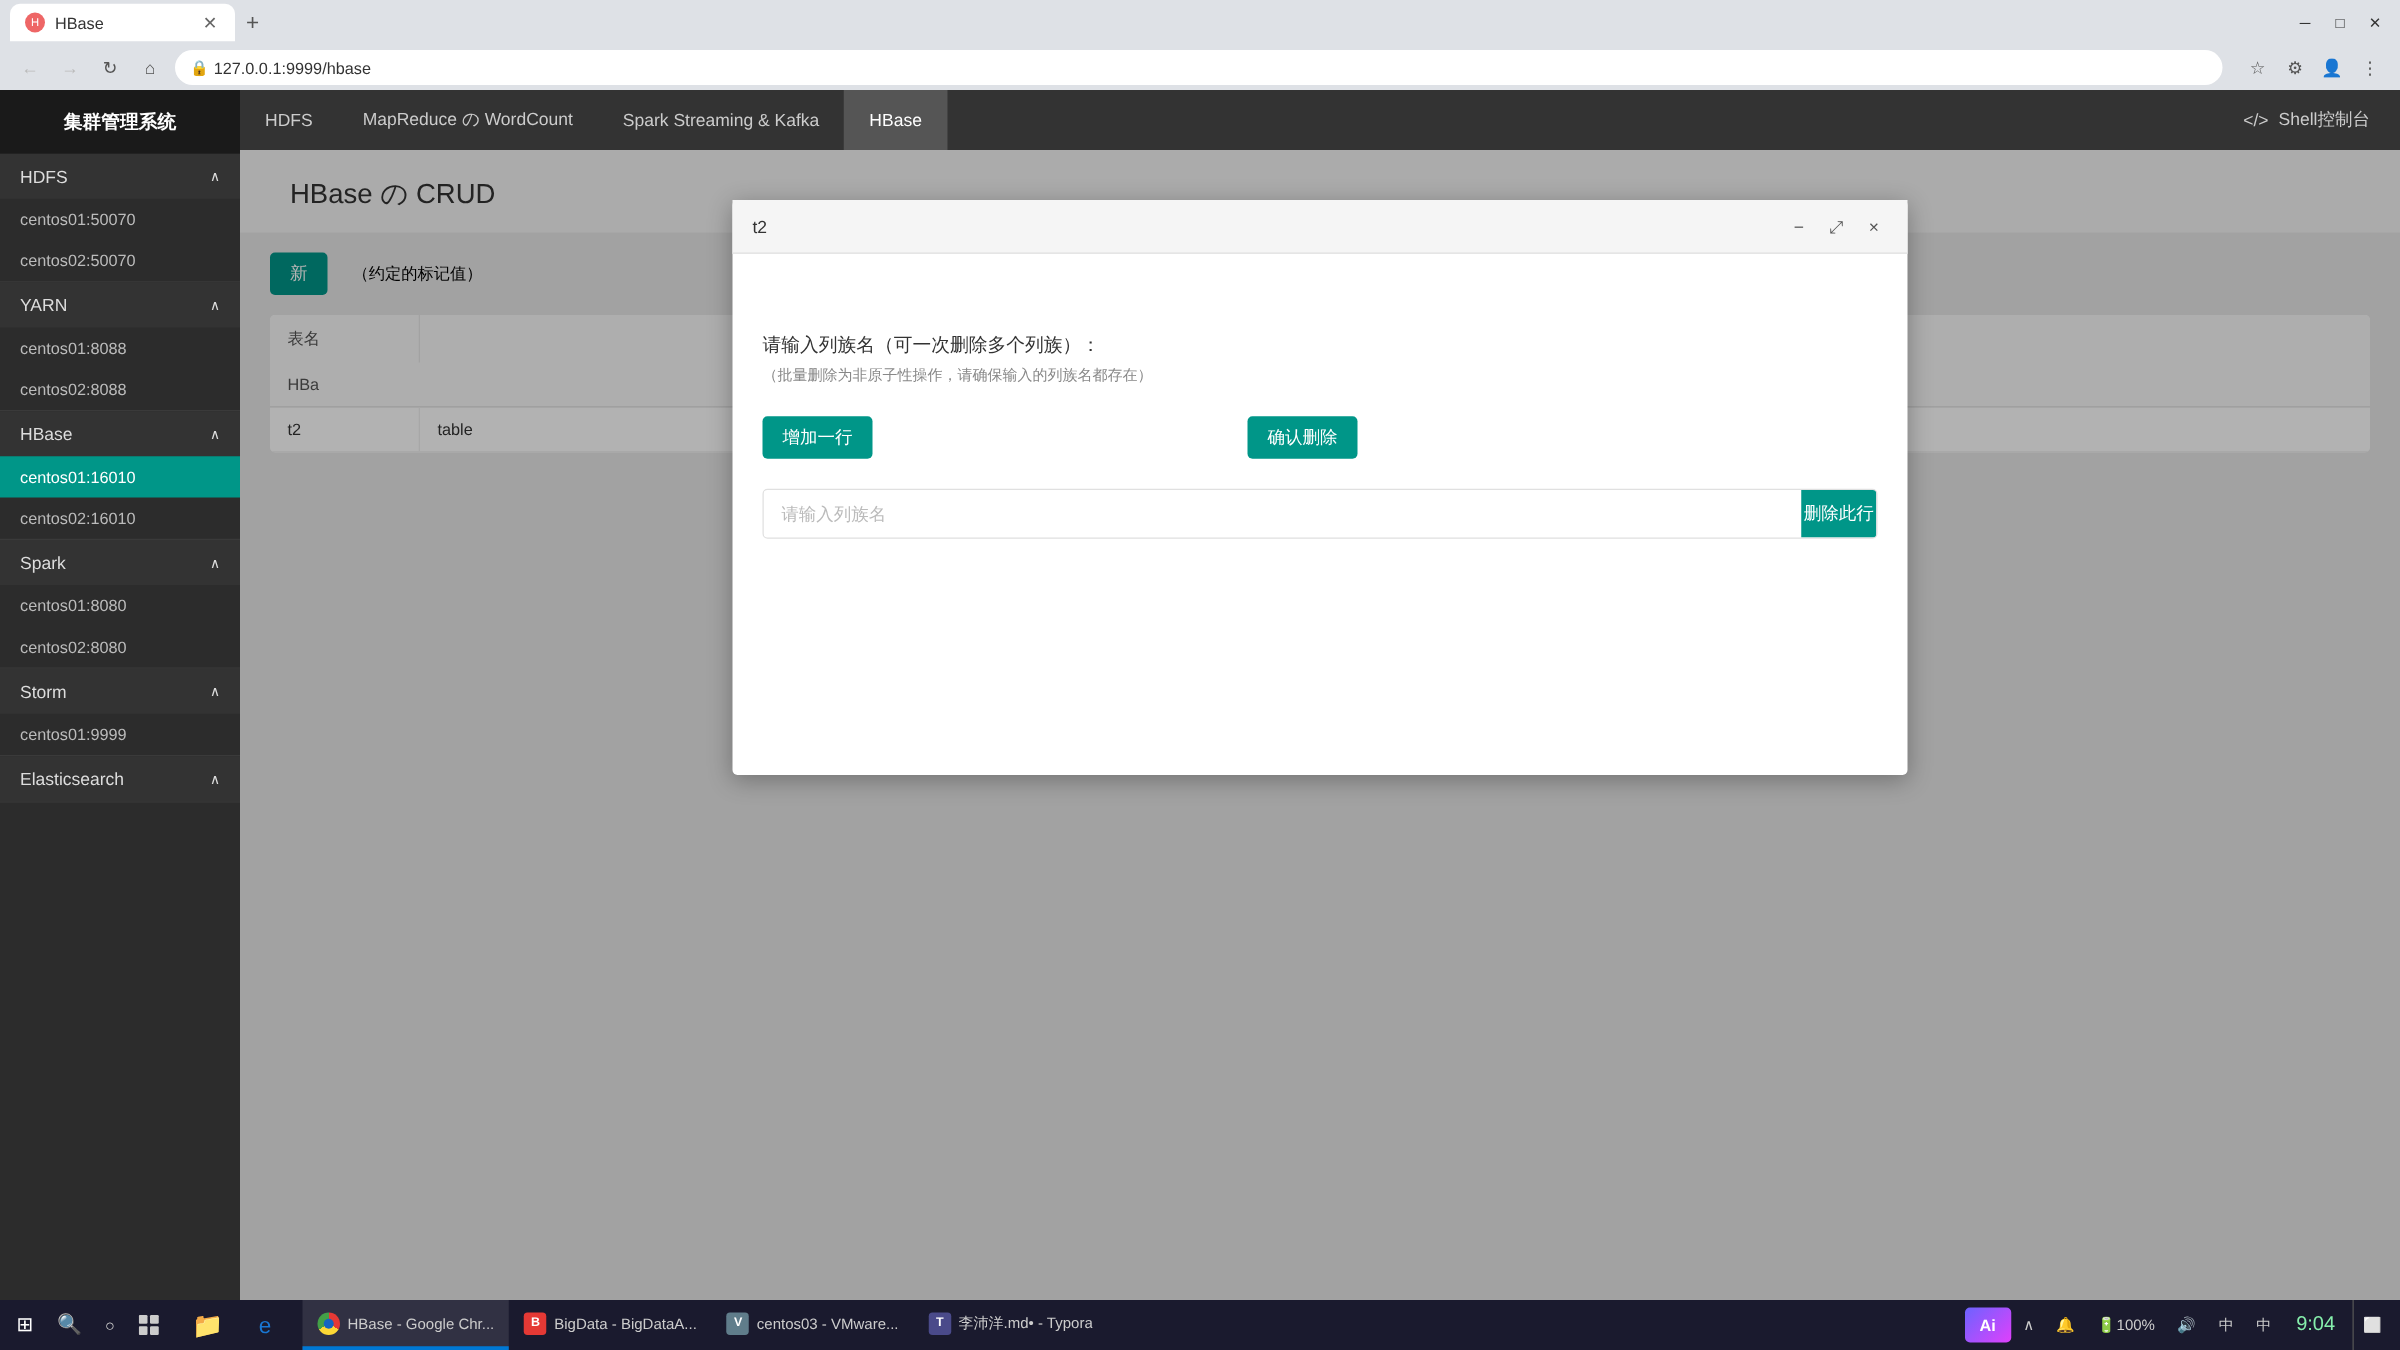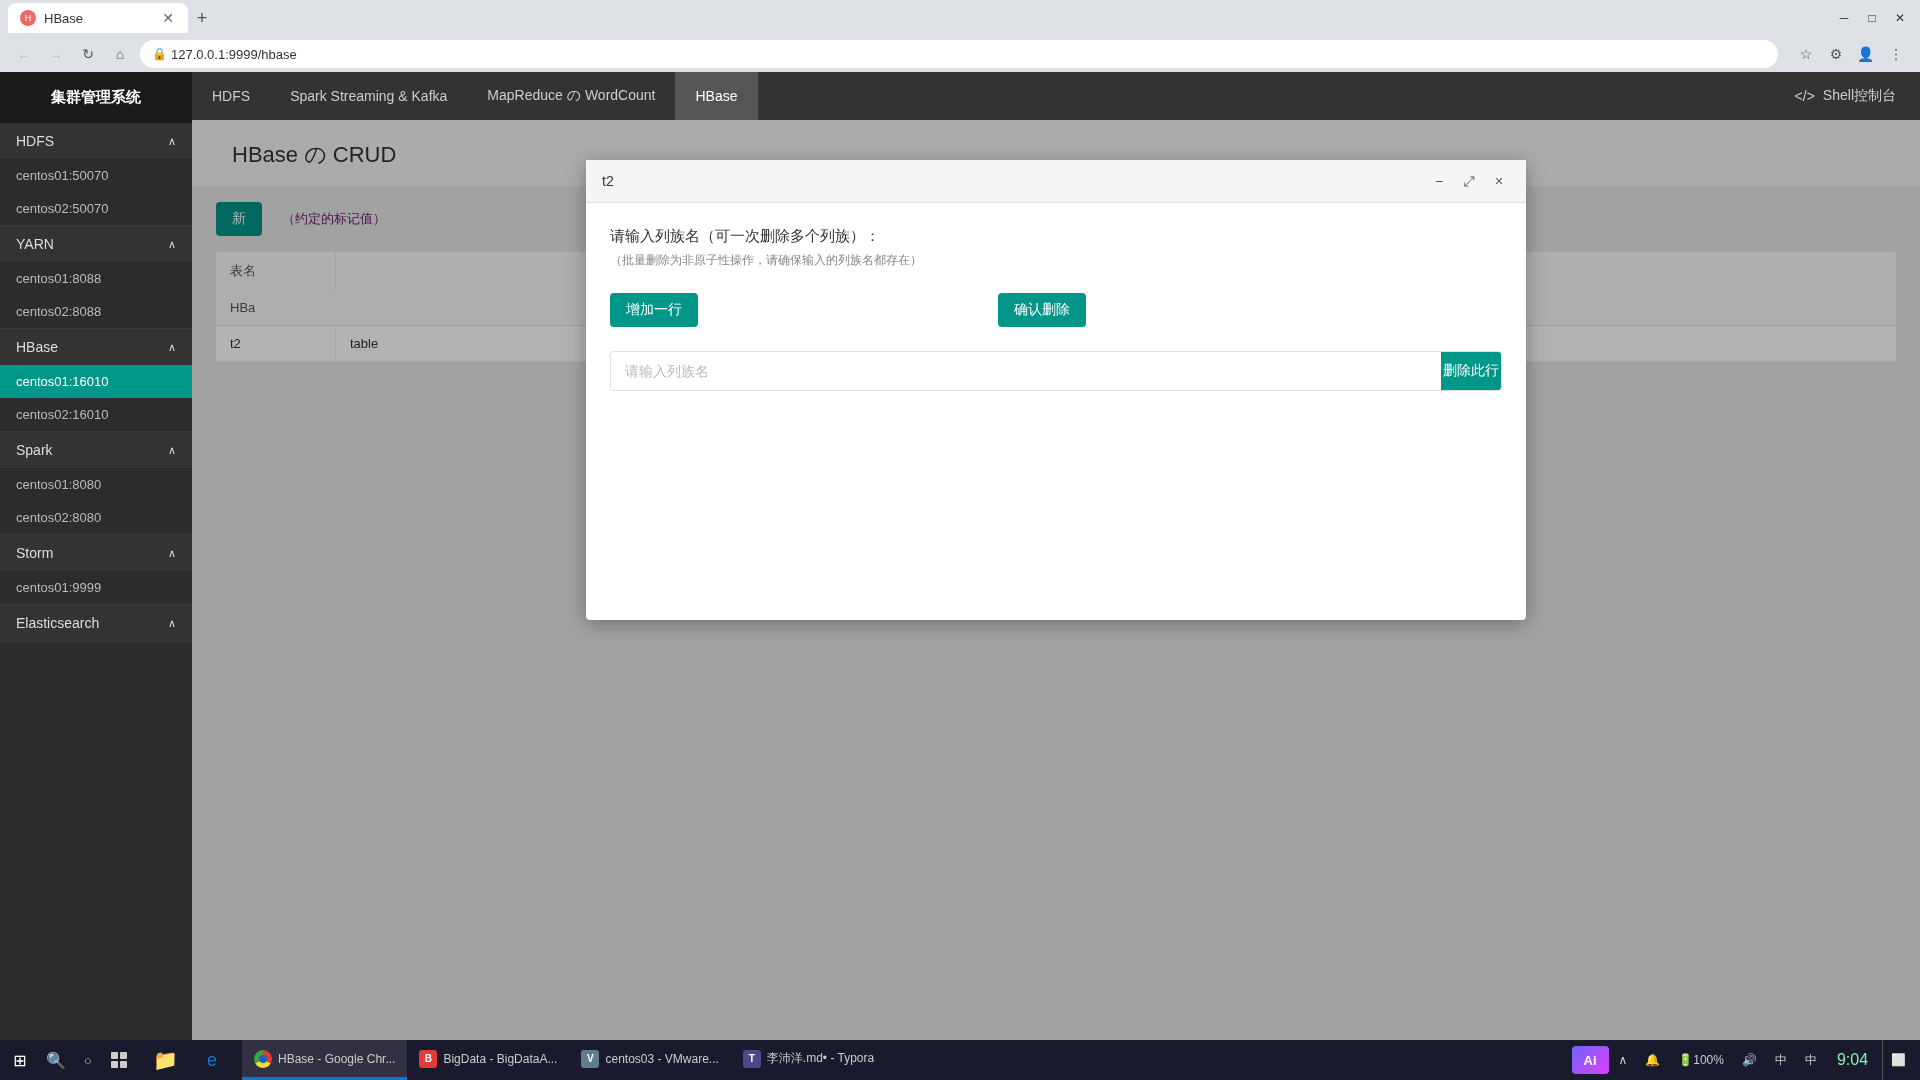--- a/index.html
+++ b/index.html
@@ -204,21 +204,21 @@
       background: #009688;
       color: #fff;
       border: none;
       padding: 8px 16px;
       border-radius: 4px;
       font-size: 14px;
       cursor: pointer;
     }
 
     .hint-text {
-      color: #701a75;
+      color: #000000;
       font-size: 13px;
       margin-left: 8px;
     }
 
     .table-section {
       background: #fff;
       border-radius: 4px;
       overflow: hidden;
     }
     .table-header-row {
@@ -290,20 +290,21 @@
       border-radius: 3px;
     }
     .modal-body {
       padding: 24px 24px;
       flex: 1;
     }
     .modal-desc-title {
       font-size: 15px;
       color: #333;
       margin-bottom: 6px;
+      margin-top: 40px;
     }
     .modal-desc-sub {
       font-size: 12px;
       color: #888;
       margin-bottom: 24px;
     }
     .modal-actions {
       display: flex;
       margin-bottom: 24px;
     }
@@ -525,22 +526,22 @@
         <span class="chevron">∧</span>
       </div>
     </div>
   </div>
 
   <div style="flex:1; display:flex; flex-direction:column;">
 
     <div class="top-nav">
       <div class="nav-items">
         <div class="nav-item">HDFS</div>
+        <div class="nav-item">MapReduce の WordCount</div>
         <div class="nav-item">Spark Streaming &amp; Kafka</div>
-        <div class="nav-item">MapReduce の WordCount</div>
         <div class="nav-item active">HBase</div>
       </div>
       <div class="shell-btn">
         <span>&lt;/&gt;</span>
         <span>Shell控制台</span>
       </div>
     </div>
 
     <div class="main-content">
       <div class="page-header">

